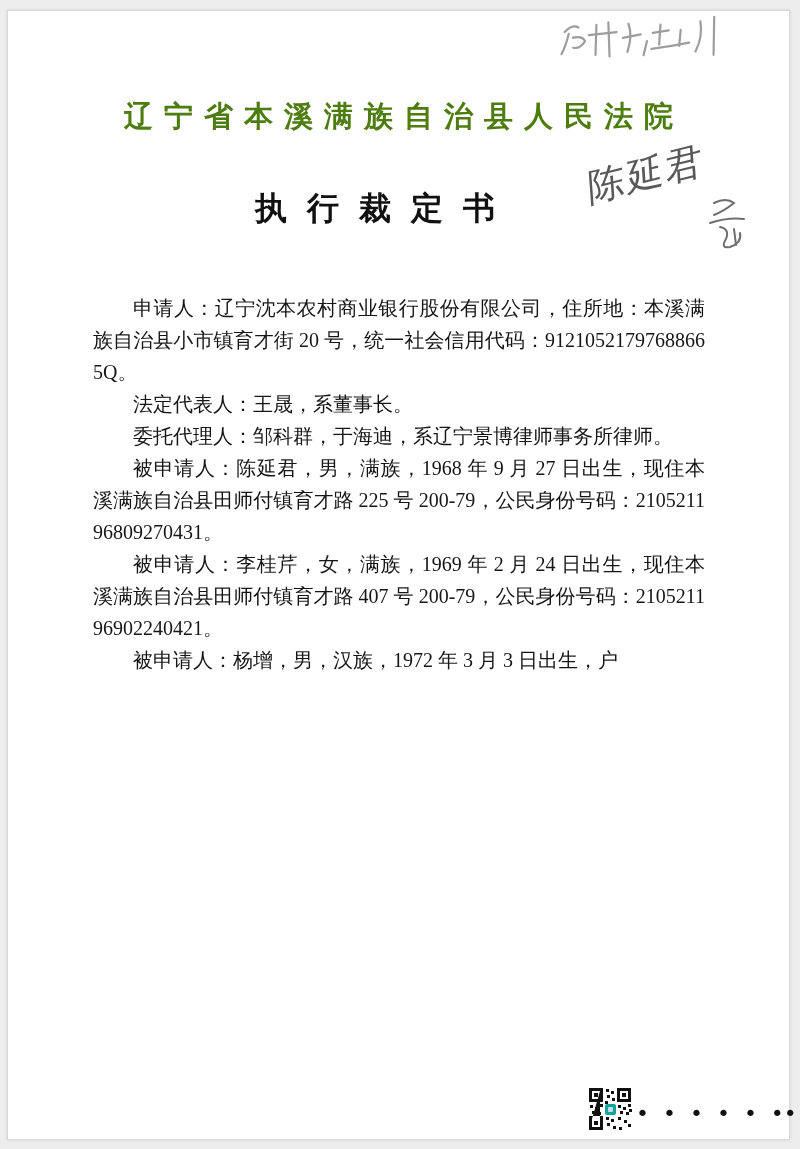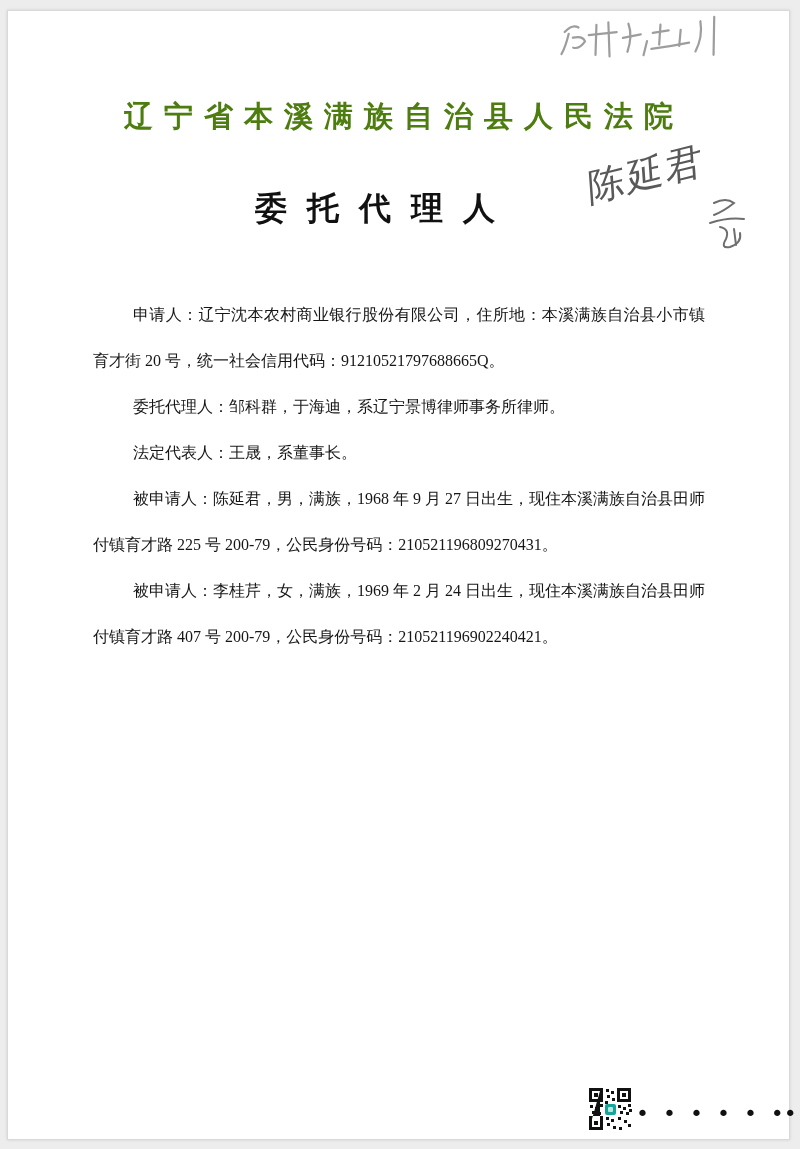--- a/index.html
+++ b/index.html
@@ -70,22 +70,22 @@
     font-size: 19px;
     color: #161616;
     letter-spacing: 1px;
     white-space: nowrap;
   }
   
   .doc-body {
     position: absolute;
     left: 85px; top: 281px;
     width: 612px;
-    font-size: 16px;
-    line-height: 46px;
+    font-size: 20px;
+    line-height: 32px;
     color: #161616;
     text-align: justify;
   }
   .doc-body p {
     text-indent: 40px;
     margin: 0;
     word-break: break-all;
   }
   
   .qr {
@@ -133,29 +133,30 @@
   <div class="signature">陈延君</div>
   <svg class="sig-scribble" viewBox="0 0 55 70">
     <g fill="none" stroke="#4a4a4a" stroke-width="2" stroke-linecap="round" opacity="0.8">
       <path d="M14 14 Q26 8 34 14 Q24 22 14 26"></path>
       <path d="M10 34 Q28 28 44 30"></path>
       <path d="M20 38 Q30 40 26 50 Q20 60 30 58 Q42 54 40 44"></path>
       <path d="M34 40 L36 56"></path>
     </g>
   </svg>
 
-  <div class="doc-title">委托代理人</div>
+  <div class="doc-title">执行裁定书</div>
 
 
   <div class="doc-body">
     <p>申请人：辽宁沈本农村商业银行股份有限公司，住所地：本溪满族自治县小市镇育才街 20 号，统一社会信用代码：91210521797688665Q。</p>
+    <p>法定代表人：王晟，系董事长。</p>
     <p>委托代理人：邹科群，于海迪，系辽宁景博律师事务所律师。</p>
-    <p>法定代表人：王晟，系董事长。</p>
     <p>被申请人：陈延君，男，满族，1968 年 9 月 27 日出生，现住本溪满族自治县田师付镇育才路 225 号 200-79，公民身份号码：210521196809270431。</p>
     <p>被申请人：李桂芹，女，满族，1969 年 2 月 24 日出生，现住本溪满族自治县田师付镇育才路 407 号 200-79，公民身份号码：210521196902240421。</p>
+    <p>被申请人：杨增，男，汉族，1972 年 3 月 3 日出生，户</p>
   </div>
 
   <svg class="qr" viewBox="0 0 44 44">
     <rect x="0" y="0" width="44" height="44" fill="#ffffff"></rect>
     <g fill="#111111">
 
       <path d="M1 1h14v14H1z M4 4v8h8V4z" fill-rule="evenodd"></path>
       <rect x="6" y="6" width="4" height="4"></rect>
       <path d="M29 1h14v14H29z M32 4v8h8V4z" fill-rule="evenodd"></path>
       <rect x="34" y="6" width="4" height="4"></rect>

